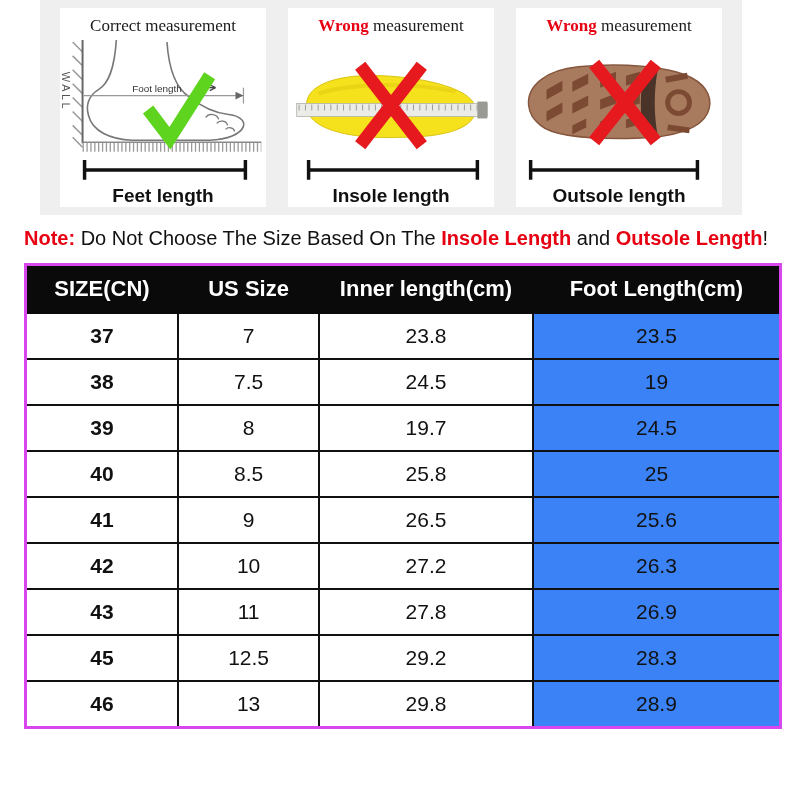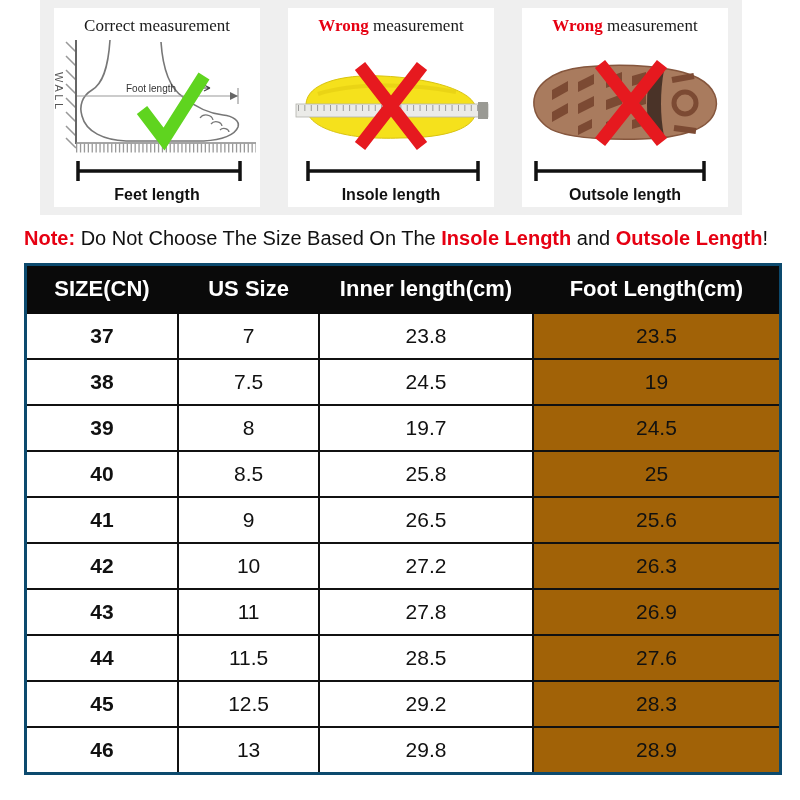--- a/index.html
+++ b/index.html
@@ -10,41 +10,41 @@
     overflow:hidden;
     font-family:"Liberation Sans", sans-serif;
     color:#111;
   }
   
   .guide-band{
     position:absolute;left:40px;top:0;
     width:702px;height:215px;
     background:#efefef;
     display:flex;align-items:center;justify-content:center;
-    gap:28px;
+    gap:22px;
   }
   .panel{
     width:206px;height:199px;
     background:#ffffff;
     box-sizing:border-box;
     padding-top:8px;
     display:flex;flex-direction:column;align-items:center;
   }
   .panel-title{
     font-family:"Liberation Serif", serif;
     font-size:17px;
     color:#1a1a1a;
     white-space:nowrap;
     margin-bottom:2px;
   }
   .panel-title .wrong{color:#e60012;font-weight:bold;}
   .illustration{display:block;}
   .bracket-svg{display:block;margin-top:1px;}
   .bracket-label{
-    font-size:16px;font-weight:bold;color:#111;
+    font-size:19px;font-weight:bold;color:#111;
     margin-top:3px;white-space:nowrap;
   }
   
   .note-line{
     position:absolute;left:24px;top:227px;width:776px;
     font-size:20px;color:#111;
     white-space:nowrap;
   }
   .note-line .red{color:#e60012;font-weight:bold;}
   .note-line .red-bold{color:#e60012;font-weight:bold;}
@@ -64,22 +64,22 @@
     padding:0;
   }
   .size-table td{
     font-size:21px;color:#111;
     height:44px;text-align:center;
     border:2px solid #111;
     background:#ffffff;
     padding:0;
   }
   .size-table td.col-bold{font-weight:bold;}
-  .size-table td.col-gray{background:#a16207;}
-  .size-table{border:3px solid #0c4a6e;}
+  .size-table td.col-gray{background:#3b82f6;}
+  .size-table{border:3px solid #d946ef;}
 </style>
 </head>
 <body>
 
 <div class="page">
 
   <div class="guide-band">
 
     <div class="panel">
       <div class="panel-title">
@@ -215,26 +215,20 @@
           <td>27.2</td>
           <td class="col-gray">26.3</td>
         </tr>
         <tr>
           <td class="col-bold">43</td>
           <td>11</td>
           <td>27.8</td>
           <td class="col-gray">26.9</td>
         </tr>
         <tr>
-          <td class="col-bold">44</td>
-          <td>11.5</td>
-          <td>28.5</td>
-          <td class="col-gray">27.6</td>
-        </tr>
-        <tr>
           <td class="col-bold">45</td>
           <td>12.5</td>
           <td>29.2</td>
           <td class="col-gray">28.3</td>
         </tr>
         <tr>
           <td class="col-bold">46</td>
           <td>13</td>
           <td>29.8</td>
           <td class="col-gray">28.9</td>

